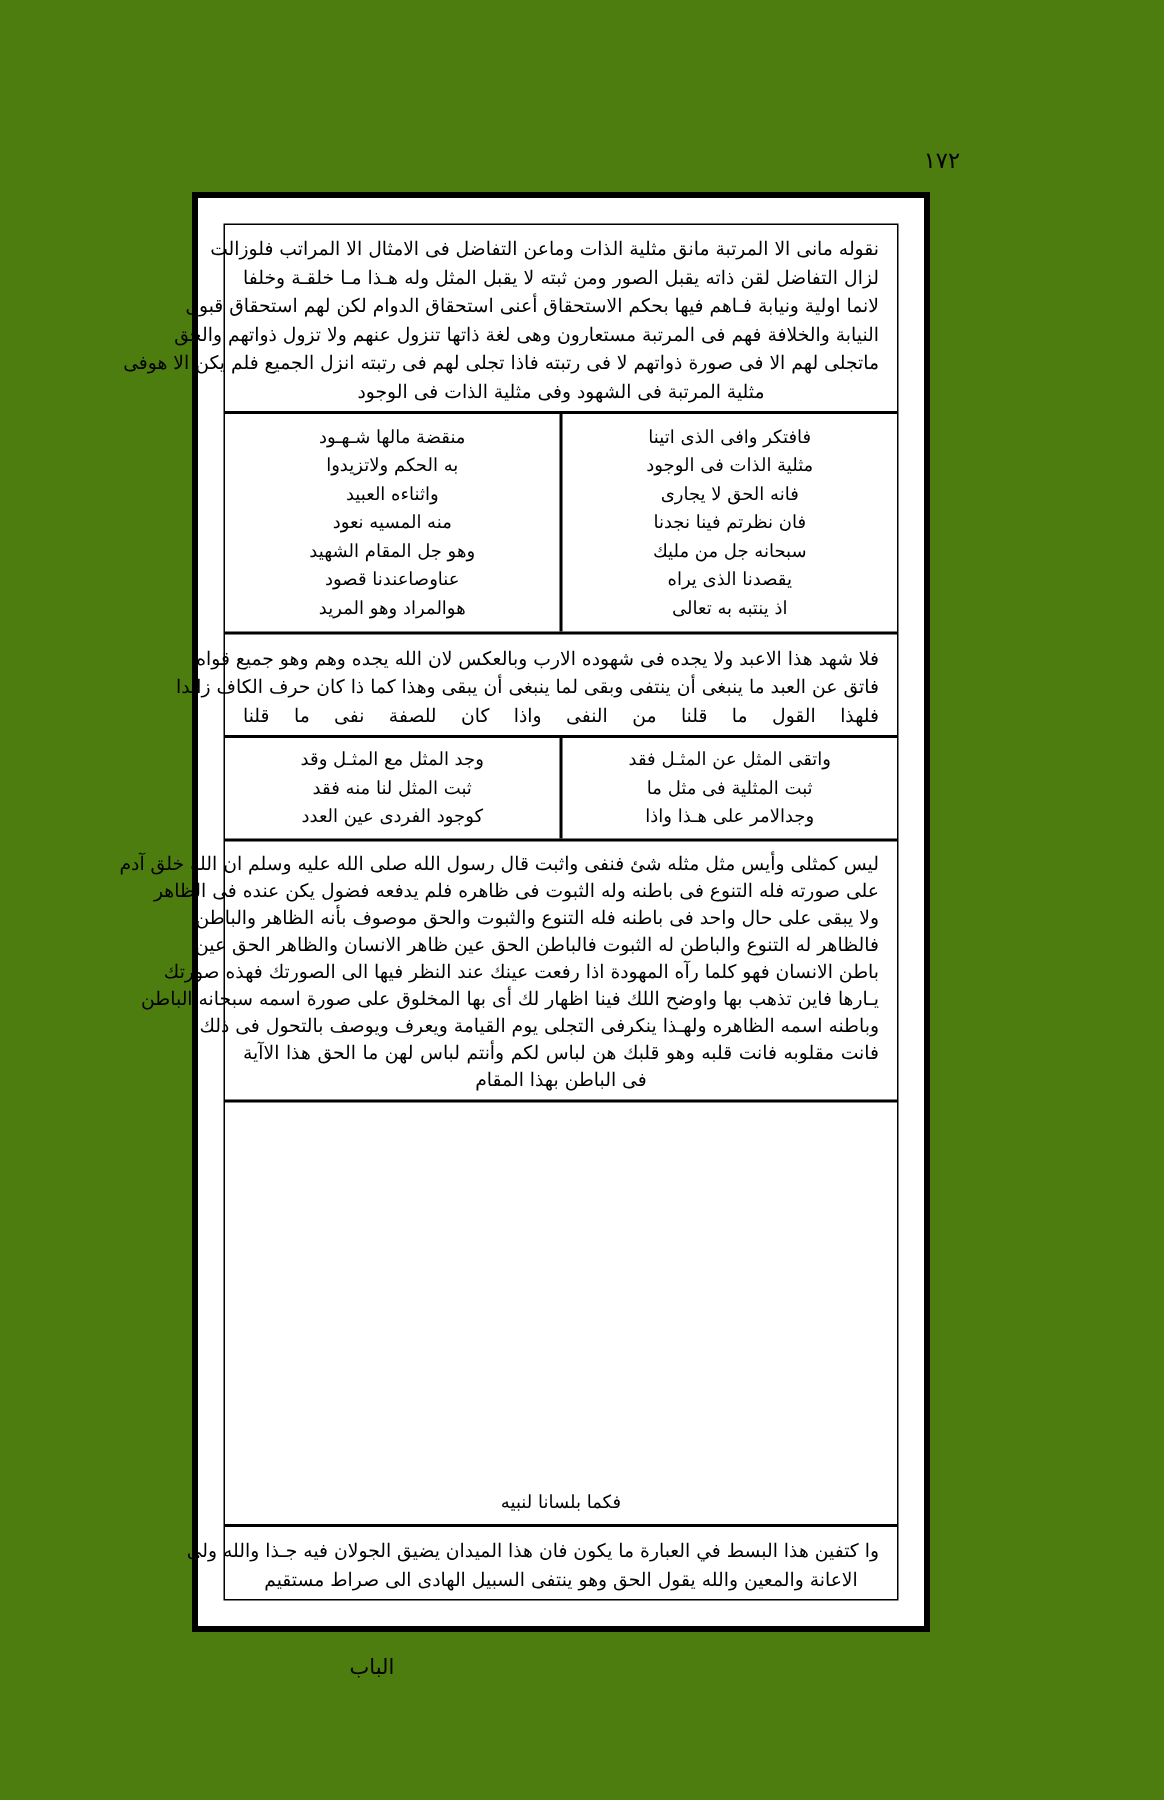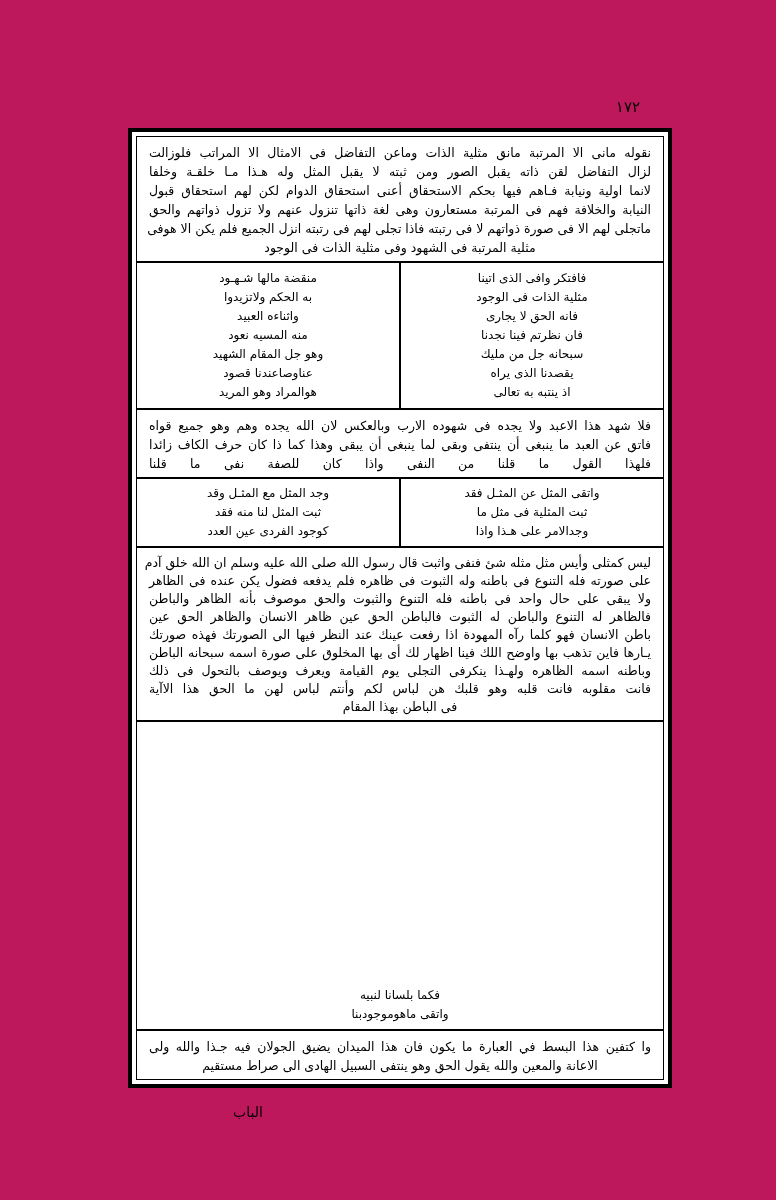--- a/index.html
+++ b/index.html
@@ -11,41 +11,41 @@
     width: 776px;
     height: 1200px;
     font-family: "DejaVu Sans", sans-serif;
     color: #000000;
     position: relative;
     overflow: hidden;
   }
   .page {
     position: absolute;
     inset: 0;
-    background: #be185d;
+    background: #4d7c0f;
     text-decoration: underline;
   }
   .page-number {
     position: absolute;
     top: 98px;
     right: 136px;
     font-size: 15px;
     letter-spacing: 1px;
     direction: rtl;
   }
   .frame {
     position: absolute;
     left: 128px;
     top: 128px;
-    width: 544px;
+    width: 492px;
     height: 960px;
     border: 4px solid #000000;
     box-sizing: border-box;
     background: #ffffff;
-    padding: 4px;
+    padding: 17px;
   }
   .frame-inner {
     border: 1px solid #000000;
     width: 100%;
     height: 100%;
     box-sizing: border-box;
     display: flex;
     flex-direction: column;
     direction: rtl;
   }
@@ -173,21 +173,20 @@
         <div class="line tight">وباطنه اسمه الظاهره ولهـذا ينكرفى التجلى يوم القيامة ويعرف ويوصف بالتحول فى ذلك</div>
         <div class="line tight">فانت مقلوبه فانت قلبه وهو قلبك هن لباس لكم وأنتم لباس لهن ما الحق هذا الاآية</div>
         <div class="line center tight">فى الباطن بهذا المقام</div>
       </div>
 
       <div class="spacer"></div>
 
       <div class="verse-table">
         <div class="verse-col">
           <div class="verse-line">فكما بلسانا لنبيه</div>
-          <div class="verse-line">واتقى ماهوموجودبنا</div>
         </div>
       </div>
 
       <div class="block">
         <div class="line">وا كتفين هذا البسط في العبارة ما يكون فان هذا الميدان يضيق الجولان فيه جـذا والله ولى</div>
         <div class="line center">الاعانة والمعين والله يقول الحق وهو ينتفى السبيل الهادى الى صراط مستقيم</div>
       </div>
 
     </div>
   </div>

